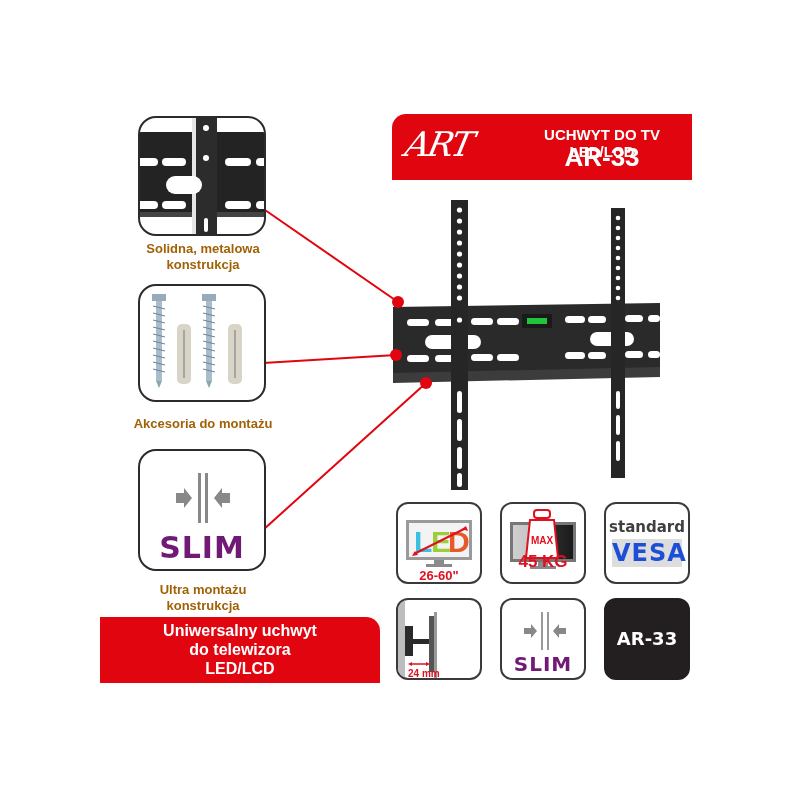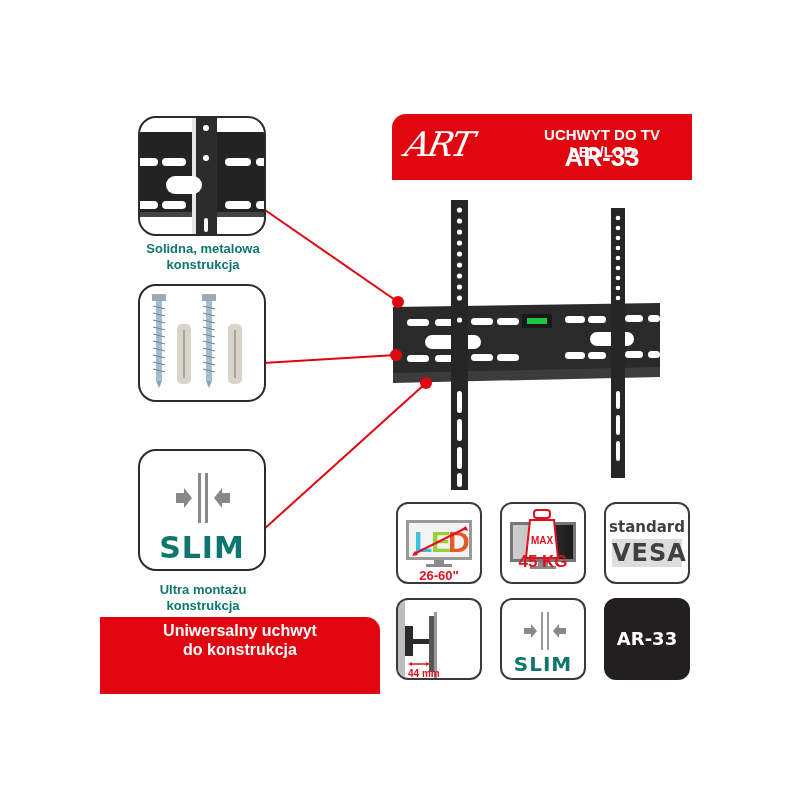--- a/index.html
+++ b/index.html
@@ -1,23 +1,23 @@
 <!DOCTYPE html>
 <html><head>
 <meta charset="utf-8">
 <style>
   html,body{margin:0;padding:0;background:#ffffff;}
   body{width:800px;height:799px;position:relative;overflow:hidden;font-family:"Liberation Sans",sans-serif;}
   .abs{position:absolute;}
   .feat-box{position:absolute;border:2.5px solid #2b2b2b;border-radius:18px;background:#fff;overflow:hidden;box-sizing:border-box;}
-  .feat-cap{position:absolute;text-align:center;font-weight:bold;font-size:13px;line-height:16px;color:#0f766e;}
+  .feat-cap{position:absolute;text-align:center;font-weight:bold;font-size:13px;line-height:16px;color:#a16207;}
   .red-banner{position:absolute;background:#e0050f;color:#fff;font-weight:bold;text-align:center;}
   .icon-box{position:absolute;width:86px;height:82px;border:2px solid #3a3a3a;border-radius:12px;box-sizing:border-box;background:#fff;overflow:hidden;}
   .icon-label{position:absolute;left:0;right:0;text-align:center;font-weight:bold;color:#e01020;}
-  .slim-text{font-family:"DejaVu Sans",sans-serif;font-weight:bold;color:#0f766e;letter-spacing:1px;}
+  .slim-text{font-family:"DejaVu Sans",sans-serif;font-weight:bold;color:#701a75;letter-spacing:1px;}
 </style>
 </head>
 <body>
 
 <div class="red-banner" style="left:392px;top:114px;width:300px;height:66px;border-radius:14px 0 0 0;">
   <div class="abs" style="left:14px;top:10px;font-family:'DejaVu Serif',serif;font-style:italic;font-weight:normal;font-size:34px;letter-spacing:-2px;transform:skewX(-12deg);">ART</div>
   <div class="abs" style="left:120px;top:12px;width:180px;font-size:15px;text-align:center;">UCHWYT DO TV LED/LCD</div>
   <div class="abs" style="left:120px;top:28px;width:180px;font-size:26px;text-align:center;">AR-33</div>
 </div>
 
@@ -158,39 +158,41 @@
       </g>
       <polygon points="66,95 72,95 69,102" fill="#8aa"></polygon>
       <rect x="37" y="38" width="14" height="60" rx="5" fill="#d8d4c8"></rect>
       <line x1="44" y1="44" x2="44" y2="92" stroke="#777" stroke-width="1"></line>
       <rect x="88" y="38" width="14" height="60" rx="5" fill="#d8d4c8"></rect>
       <line x1="95" y1="44" x2="95" y2="92" stroke="#777" stroke-width="1"></line>
     </g>
   </svg>
 </div>
 <div class="feat-cap" style="left:118px;top:416px;width:170px;">
+  <div>Akcesoria do montażu</div>
 </div>
 
 <div class="feat-box" style="left:138px;top:449px;width:128px;height:122px;">
   <svg class="abs" style="left:0;top:0" width="128" height="122">
     <rect x="58" y="22" width="3" height="50" fill="#888"></rect>
     <rect x="65" y="22" width="3" height="50" fill="#888"></rect>
     <polygon points="36,42 44,42 44,37 52,47 44,57 44,52 36,52" fill="#888"></polygon>
     <polygon points="90,42 82,42 82,37 74,47 82,57 82,52 90,52" fill="#888"></polygon>
   </svg>
   <div class="abs slim-text" style="left:0;right:0;top:80px;text-align:center;font-size:30px;line-height:34px;">SLIM</div>
 </div>
 <div class="feat-cap" style="left:128px;top:582px;width:150px;">
   <div>Ultra montażu</div>
   <div>konstrukcja</div>
 </div>
 
-<div class="red-banner" style="left:100px;top:617px;width:280px;height:77px;border-radius:0 14px 0 0;font-size:16px;line-height:19px;padding-top:4px;box-sizing:border-box;">
+<div class="red-banner" style="left:100px;top:617px;width:280px;height:66px;border-radius:0 14px 0 0;font-size:16px;line-height:19px;padding-top:4px;box-sizing:border-box;">
   <div>Uniwersalny uchwyt</div>
-  <div>do konstrukcja</div>
+  <div>do telewizora</div>
+  <div>LED/LCD</div>
 </div>
 
 <div class="icon-box" style="left:396px;top:502px;">
   <svg class="abs" style="left:0;top:0" width="86" height="82">
     <rect x="8" y="16" width="66" height="40" fill="#9a9a9a"></rect>
     <rect x="11" y="19" width="60" height="34" fill="#f3f3f3"></rect>
     <text x="16" y="48" font-family="Liberation Sans, sans-serif" font-weight="bold" font-size="30" fill="#3cc0e0">L</text>
     <text x="33" y="48" font-family="Liberation Sans, sans-serif" font-weight="bold" font-size="30" fill="#9bcf3a">E</text>
     <text x="50" y="48" font-family="Liberation Sans, sans-serif" font-weight="bold" font-size="30" fill="#e8592a">D</text>
     <line x1="16" y1="50" x2="68" y2="24" stroke="#e01020" stroke-width="2"></line>
@@ -218,35 +220,35 @@
     <rect x="28" y="62" width="26" height="3" fill="#8a8a8a"></rect>
     <rect x="32" y="6" width="16" height="8" rx="3" fill="none" stroke="#e01020" stroke-width="2"></rect>
     <path d="M28,16 L52,16 L56,54 L24,54 Z" fill="#fff" stroke="#e01020" stroke-width="2"></path>
     <text x="40" y="40" text-anchor="middle" font-family="Liberation Sans, sans-serif" font-weight="bold" font-size="10" fill="#e01020">MAX</text>
   </svg>
   <div class="icon-label" style="top:48px;font-size:17px;">45 KG</div>
 </div>
 
 <div class="icon-box" style="left:604px;top:502px;">
   <div class="abs" style="left:0;right:0;top:14px;text-align:center;font-family:'DejaVu Sans',sans-serif;font-weight:bold;font-size:15px;color:#404040;">standard</div>
-  <div class="abs" style="left:6px;right:6px;top:35px;text-align:center;font-family:'DejaVu Sans',sans-serif;font-weight:bold;font-size:24px;color:#404040;background:#ddd;letter-spacing:1px;">VESA</div>
+  <div class="abs" style="left:6px;right:6px;top:35px;text-align:center;font-family:'DejaVu Sans',sans-serif;font-weight:bold;font-size:24px;color:#1d4ed8;background:#ddd;letter-spacing:1px;">VESA</div>
 </div>
 
 <div class="icon-box" style="left:396px;top:598px;">
   <svg class="abs" style="left:0;top:0" width="86" height="82">
     <rect x="0" y="0" width="7" height="82" fill="#bdbdbd"></rect>
     <rect x="7" y="26" width="8" height="30" fill="#2a2a2a"></rect>
     <rect x="15" y="39" width="18" height="5" fill="#2a2a2a"></rect>
     <rect x="31" y="16" width="6" height="56" fill="#555"></rect>
     <rect x="36" y="12" width="3" height="66" fill="#9a9a9a"></rect>
     <line x1="12" y1="64" x2="30" y2="64" stroke="#e01020" stroke-width="1.5"></line>
     <polygon points="10,64 14,62 14,66" fill="#e01020"></polygon>
     <polygon points="32,64 28,62 28,66" fill="#e01020"></polygon>
   </svg>
-  <div class="abs" style="left:10px;top:68px;font-size:10px;font-weight:bold;color:#e01020;">44 mm</div>
+  <div class="abs" style="left:10px;top:68px;font-size:10px;font-weight:bold;color:#e01020;">24 mm</div>
 </div>
 
 <div class="icon-box" style="left:500px;top:598px;">
   <svg class="abs" style="left:0;top:0" width="86" height="82">
     <rect x="39" y="12" width="2" height="38" fill="#999"></rect>
     <rect x="45" y="12" width="2" height="38" fill="#999"></rect>
     <polygon points="22,28 29,28 29,24 35,31 29,38 29,34 22,34" fill="#888"></polygon>
     <polygon points="64,28 57,28 57,24 51,31 57,38 57,34 64,34" fill="#888"></polygon>
   </svg>
   <div class="abs slim-text" style="left:0;right:0;top:52px;text-align:center;font-size:20px;">SLIM</div>

